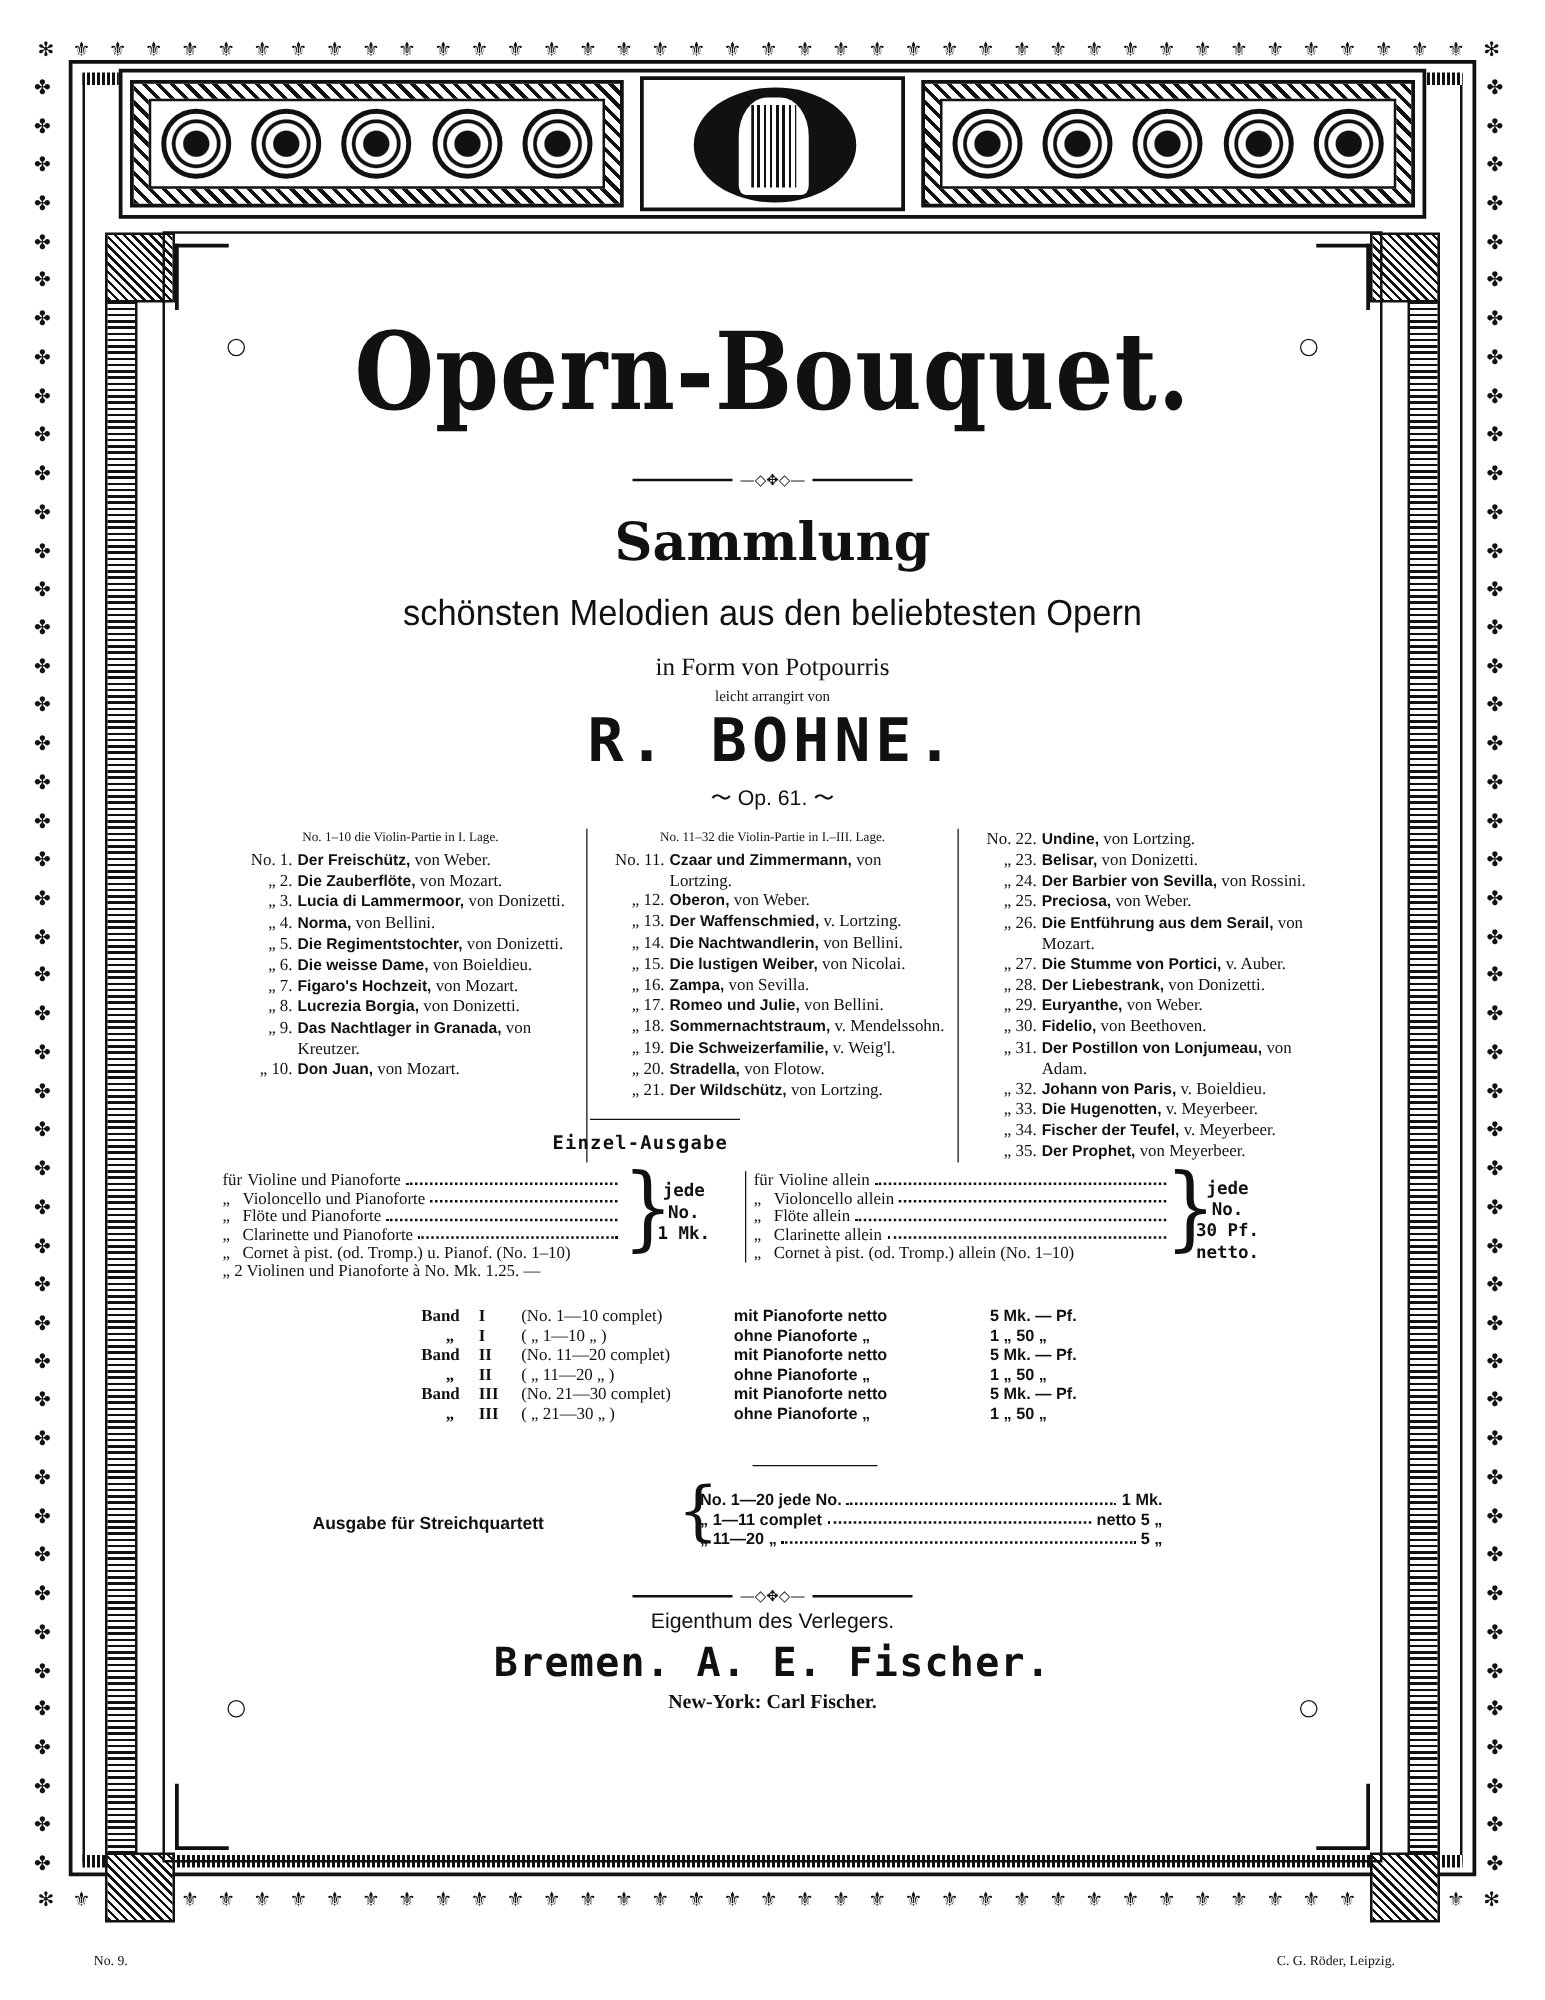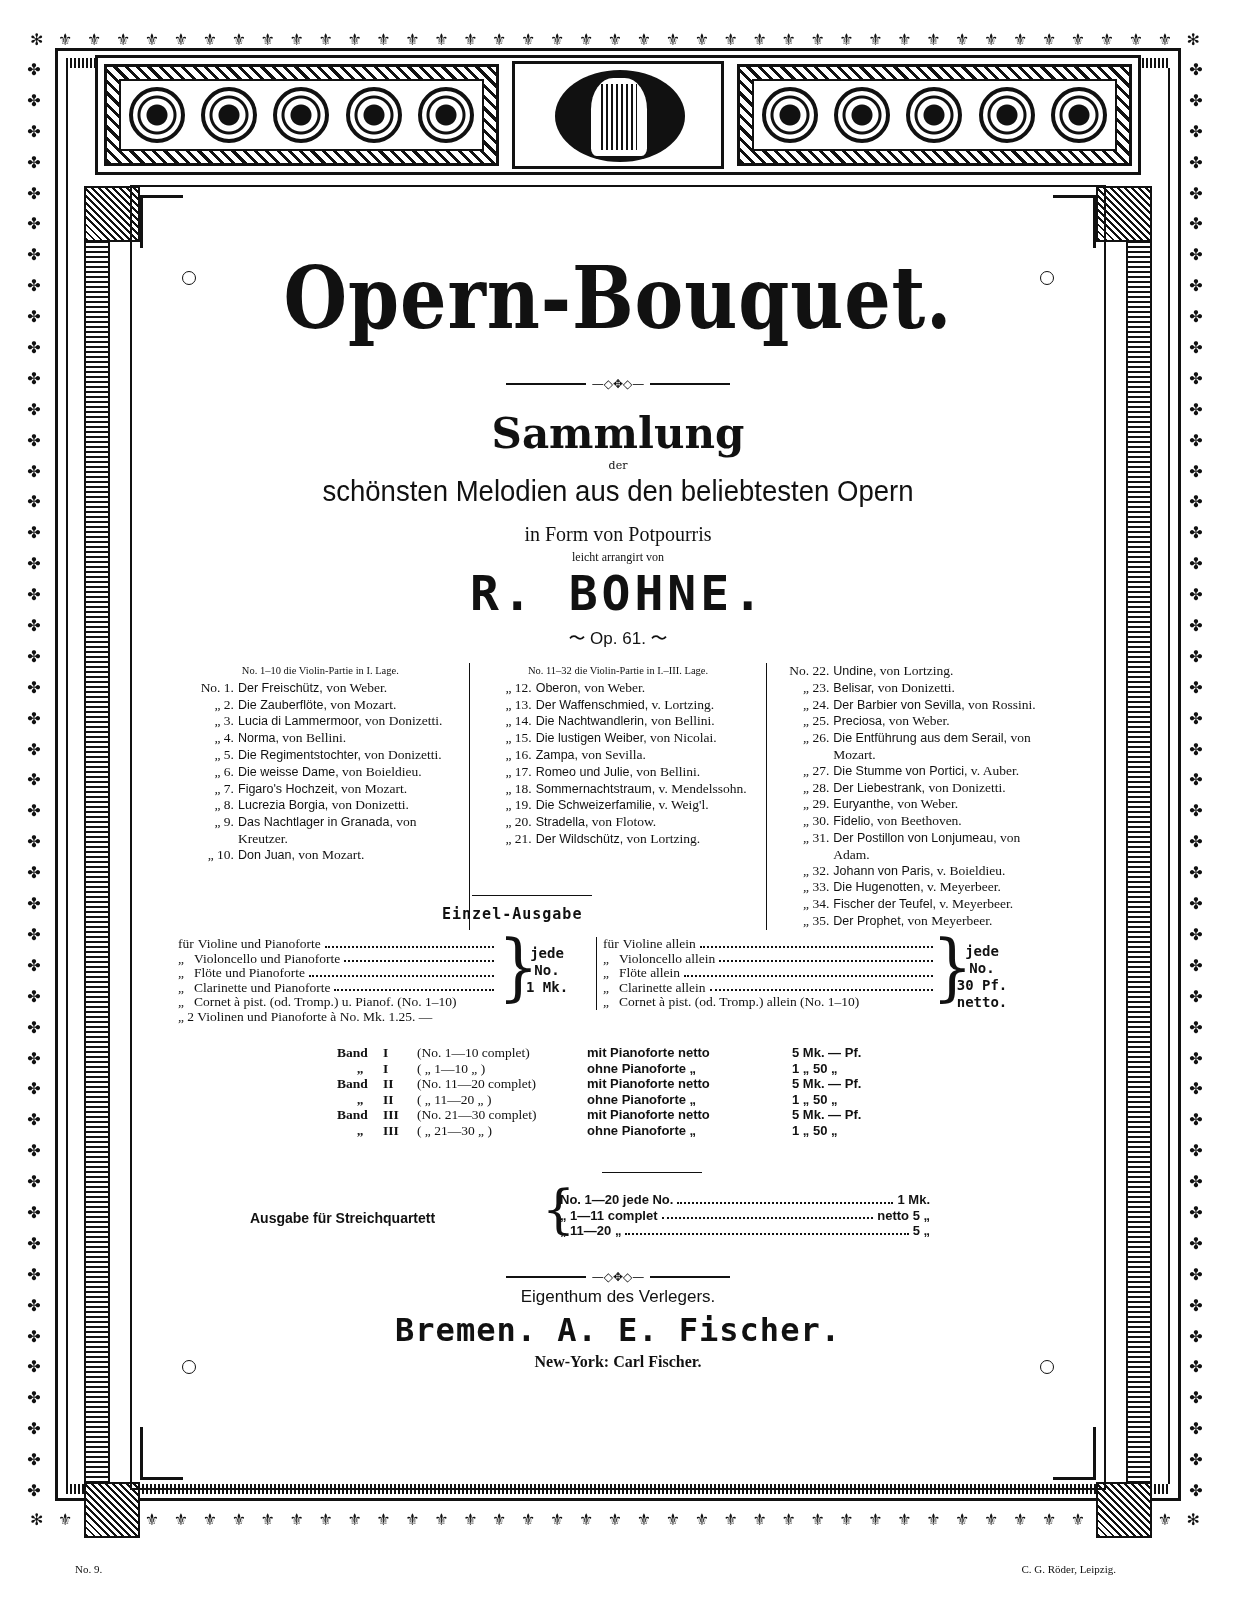--- a/index.html
+++ b/index.html
@@ -39,21 +39,21 @@
   .leicht{top:363px;font-size:12px;font-family:"Liberation Serif",serif;}
   .composer{top:378px;font-size:48px;font-weight:bold;font-family:"DejaVu Sans Mono",monospace;letter-spacing:4px;}
   .opus{top:440px;font-size:17px;font-family:"Liberation Sans",sans-serif;}
   .cols{position:absolute;top:476px;left:40px;right:40px;display:flex;font-family:"Liberation Serif",serif;font-size:13.5px;line-height:15.8px;}
   .col{flex:1;padding:0 10px;box-sizing:border-box;}
   .col + .col{border-left:1.5px solid #111;}
   .col-head{font-size:10.5px;text-align:center;margin-bottom:1px;}
   .item{display:flex;}
   .item .num{width:52px;text-align:right;padding-right:4px;flex:none;}
   .item .txt{flex:1;}
-  .item b{font-family:"Liberation Sans",sans-serif;font-weight:normal;font-size:12.5px;}
+  .item b{font-family:"Liberation Sans",sans-serif;font-weight:bold;font-size:12.5px;}
   .einzel-title{position:absolute;top:718px;left:310px;font-family:"DejaVu Sans Mono",monospace;font-weight:bold;font-size:15px;letter-spacing:1px;}
   .einzel-rule{position:absolute;top:708px;left:340px;width:120px;height:1px;background:#111;}
   .block{position:absolute;font-family:"Liberation Serif",serif;font-size:13.5px;line-height:14.5px;}
   .block .line{display:flex;white-space:nowrap;}
   .block .q{width:16px;flex:none;}
   .dots{flex:1;border-bottom:2px dotted #111;margin:0 4px 4px;min-width:20px;}
   .brace{position:absolute;font-size:64px;line-height:64px;font-family:"DejaVu Serif",serif;transform:scaleY(1.15);}
   .price{position:absolute;text-align:center;font-family:"DejaVu Sans Mono",monospace;font-weight:bold;font-size:14px;line-height:17px;}
   .band{position:absolute;top:858px;left:205px;font-size:13.5px;line-height:15.5px;font-family:"Liberation Serif",serif;}
   .band .r{display:flex;white-space:nowrap;}
@@ -316,21 +316,20 @@
 
   <div class="center title">Opern-Bouquet.</div>
 
   <div class="center ornament-rule" style="top:190px">
     <span class="ln"></span>
       <span>—◇✥◇—</span>
       <span class="ln"></span>
   </div>
 
   <div class="center sammlung">Sammlung</div>
-  <div class="center der">der</div>
   <div class="center schoensten">schönsten Melodien aus den beliebtesten Opern</div>
   <div class="center inform">in Form von Potpourris</div>
   <div class="center leicht">leicht arrangirt von</div>
   <div class="center composer">R. BOHNE.</div>
   <div class="center opus">
     <span>〜</span>
     <span>Op. 61.</span>
     <span>〜</span>
   </div>
 
@@ -374,20 +373,24 @@
           <span class="txt"><b>Das Nachtlager in Granada,</b> <span>von Kreutzer.</span></span>
         </div>
       <div class="item">
           <span class="num">„ 10.</span>
           <span class="txt"><b>Don Juan,</b> <span>von Mozart.</span></span>
         </div>
     </div>
     <div class="col">
       <div class="col-head">No. 11–32 die Violin-Partie in I.–III. Lage.</div>
       <div class="item">
+          <span class="num">No. 11.</span>
+          <span class="txt"><b>Czaar und Zimmermann,</b> <span>von Lortzing.</span></span>
+        </div>
+      <div class="item">
           <span class="num">„ 12.</span>
           <span class="txt"><b>Oberon,</b> <span>von Weber.</span></span>
         </div>
       <div class="item">
           <span class="num">„ 13.</span>
           <span class="txt"><b>Der Waffenschmied,</b> <span>v. Lortzing.</span></span>
         </div>
       <div class="item">
           <span class="num">„ 14.</span>
           <span class="txt"><b>Die Nachtwandlerin,</b> <span>von Bellini.</span></span>

